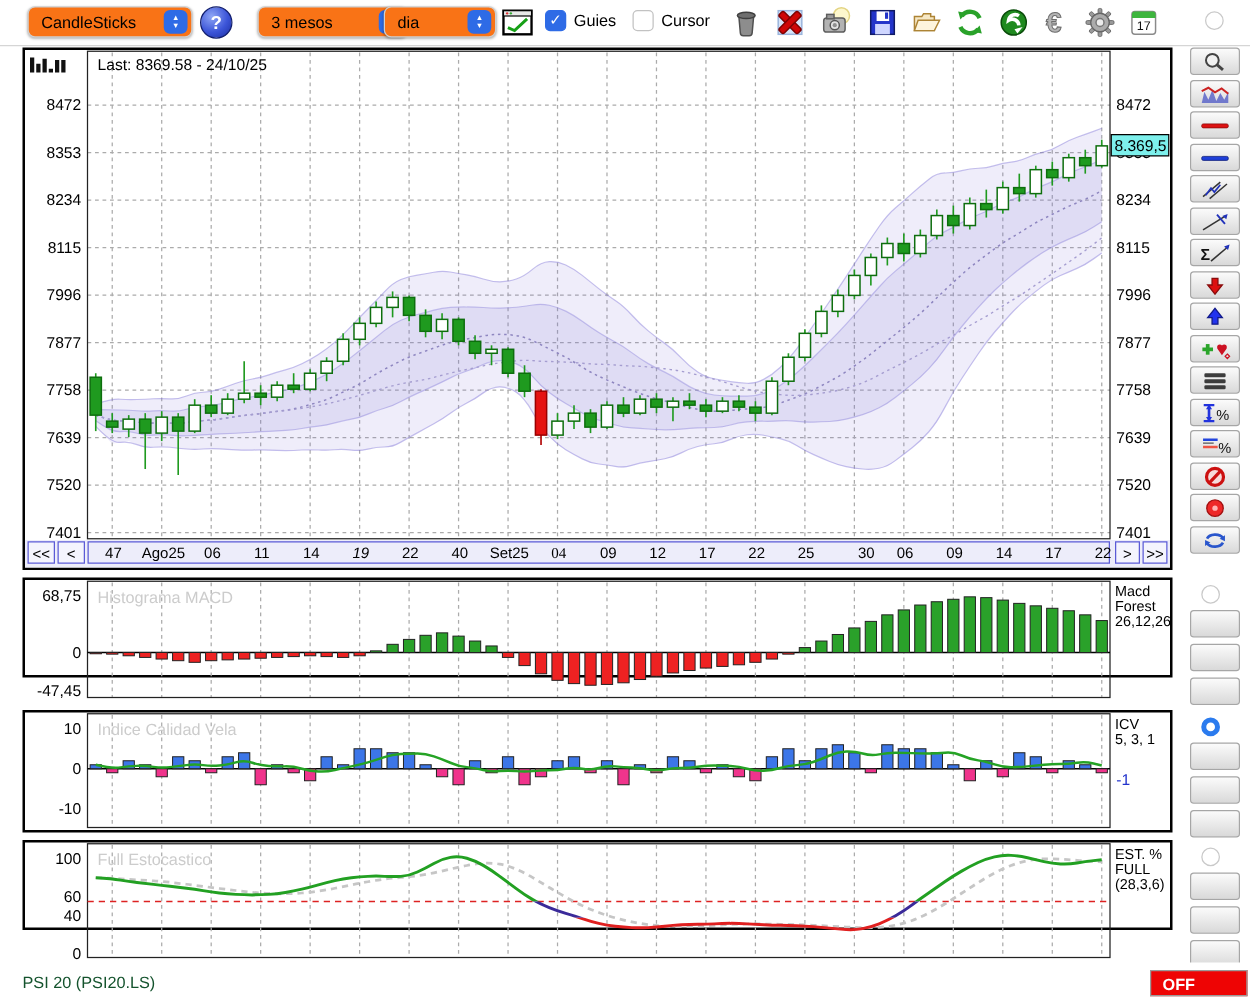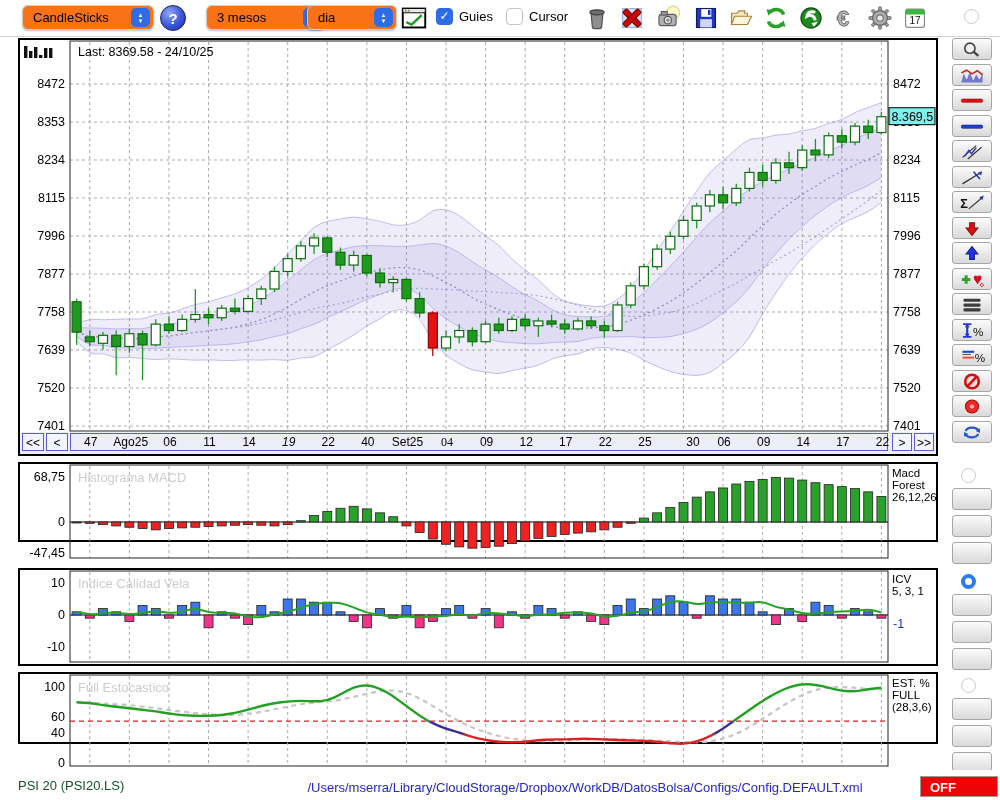--- a/index.html
+++ b/index.html
@@ -783,17 +783,16 @@
       <div class="sbtn" style="top: 621px;"></div>
       <div class="sbtn" style="top: 648px;"></div>
       <div class="radio" style="left: 961px; top: 678px;"></div>
       <div class="sbtn" style="top: 698px;"></div>
       <div class="sbtn" style="top: 725px;"></div>
       <div class="sbtn" style="top: 752px;"></div>
     </div>
 
   <div class="statusbar">
     <span class="sym">PSI 20 (PSI20.LS)</span>
-    <span class="cfgpath">/Users/mserra/Library/CloudStorage/Dropbox/WorkDB/DatosBolsa/Configs/Config.DEFAULT.xml</span>
     <div class="off-btn">OFF</div>
   </div>
 
 </div>
 
 </body></html>

